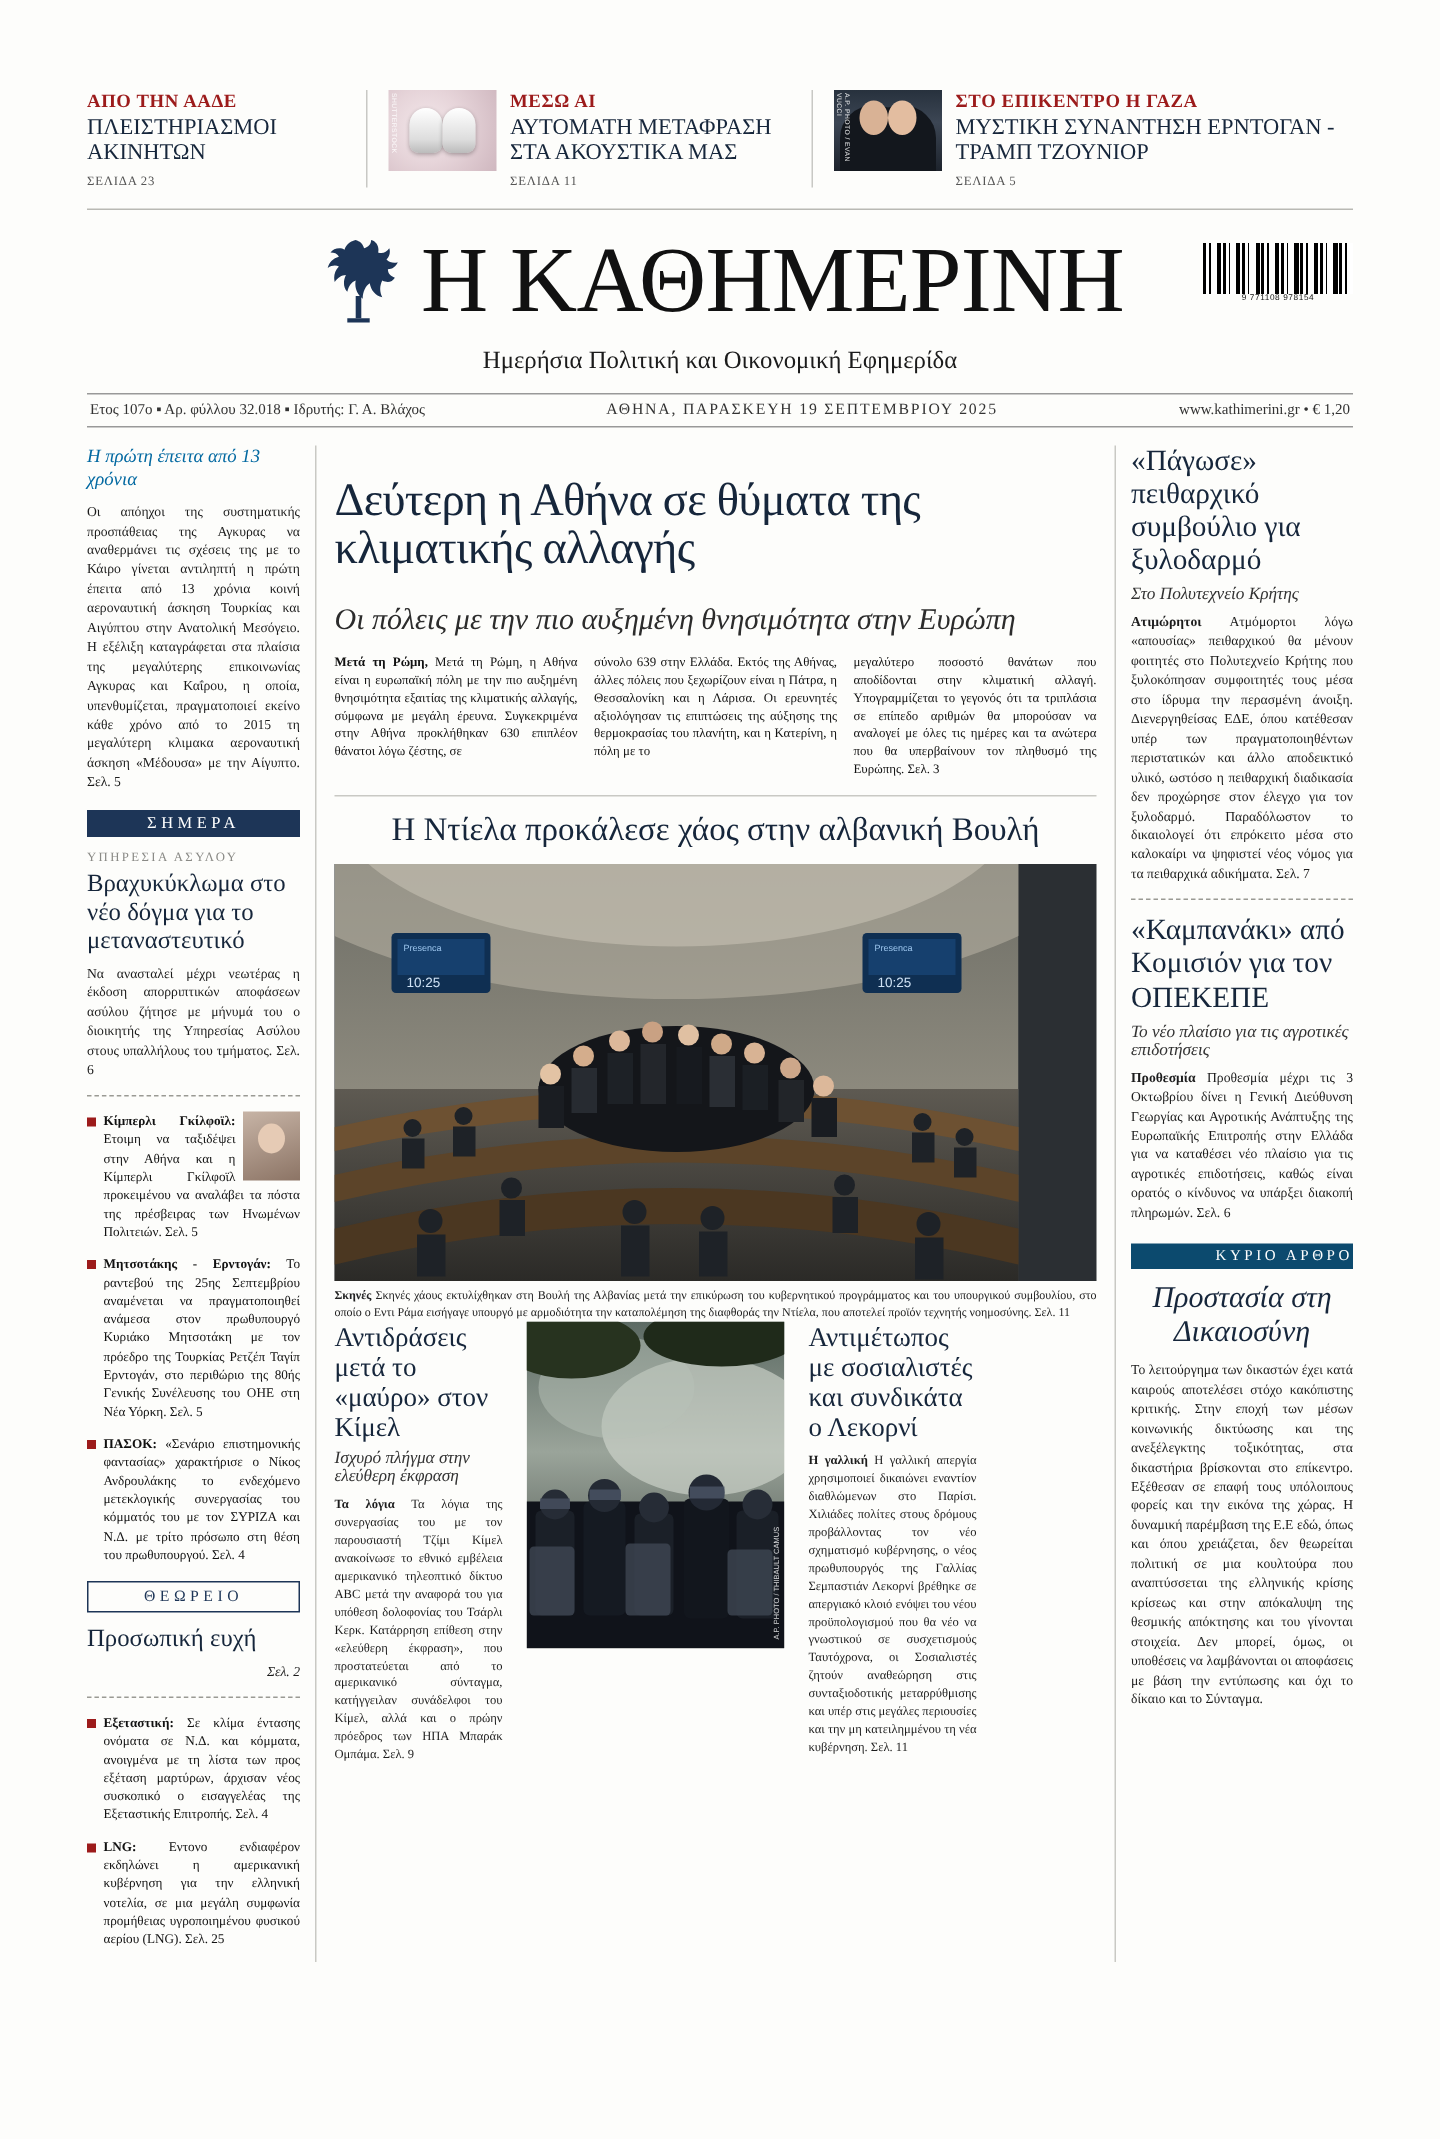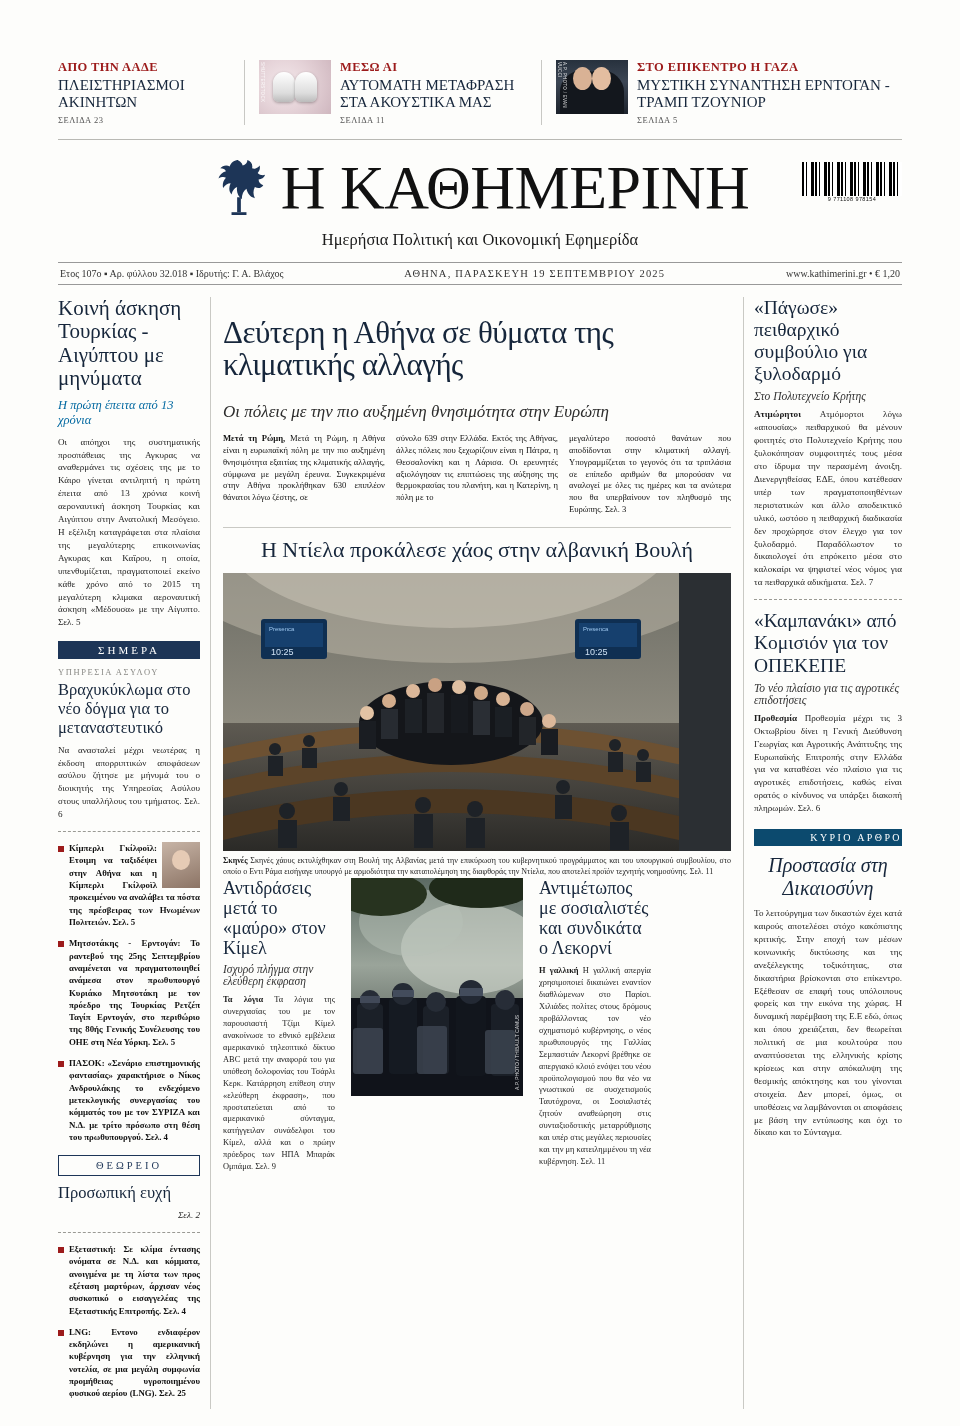--- a/index.html
+++ b/index.html
@@ -100,34 +100,34 @@
   .l-sub { font-style:italic; font-size:12.5px; line-height:1.2; color:#0369a1; margin-bottom:8px; }
   .body-txt { font-size:9.1px; line-height:1.42; text-align:justify; color:#1c1c1c; }
   .body-txt b { font-weight:700; }
   .rule-dash { border-top:1px dashed #9a9a94; margin:10px 0; }
   .section-band {
     background:#1d3557; color:#fff; text-align:center; font-size:11px; letter-spacing:3px;
     padding:3px 0; margin:12px 0 8px; font-variant:small-caps;
   }
   .eyebrow { font-size:8.5px; letter-spacing:1.6px; color:#8a8a86; font-variant:small-caps; margin-bottom:4px;}
   .l-head2 { font-size:16.5px; line-height:1.14; color:#16263b; margin-bottom:6px; }
-  .bullet-item { display:flex; gap:5px; margin-bottom:9px;font-weight:bold; }
+  .bullet-item { display:flex; gap:5px; margin-bottom:9px; }
   .bullet-sq { width:6px;height:6px;background:#9c1b1b;flex:none;margin-top:4px; }
   .bullet-item .tx { font-size:8.8px; line-height:1.4; text-align:justify; }
   .mini-photo { width:38px;height:46px;float:right;margin:0 0 3px 5px;
     background:linear-gradient(160deg,#c7b4a6,#8c7465); position:relative; }
   .mini-photo:after{content:"";position:absolute;left:10px;top:8px;width:18px;height:20px;border-radius:50%;background:#e6cbb5;}
   .theoreio { border:1px solid #1d3557; text-align:center; padding:4px 0; margin:12px 0 8px;
     font-variant:small-caps; letter-spacing:3px; font-size:10.5px; color:#1d3557;}
 
   
   .main-head {
     font-size:31px; line-height:1.03; color:#16263b; font-weight:400; letter-spacing:-.5px;
   }
-  .main-sub { font-size:17px; color:#2c2c2c; margin-top:9px; font-style:italic; }
+  .main-sub { font-size:20px; color:#2c2c2c; margin-top:9px; font-style:italic; }
   .three-col { display:flex; gap:11px; margin-top:11px; }
   .three-col > div { flex:1; font-size:8.6px; line-height:1.38; text-align:justify; }
   .hr-thin { border-top:1px solid #c9c9c4; margin:11px 0 9px; }
   .photo-head { font-size:22px; color:#16263b; text-align:center; margin-bottom:10px;}
   .parl-photo { width:100%; height:278px; position:relative; overflow:hidden; background:#2b2f33; }
   .caption { font-size:8px; line-height:1.35; text-align:justify; margin-top:5px; color:#222;}
   .caption b{font-weight:700;}
 
   .mid-bottom { display:flex; gap:16px; margin-top:0; }
   .mb-col { flex:1; }
@@ -209,21 +209,20 @@
     <div class="metaline">
       <div class="left">Ετος 107ο ▪ Αρ. φύλλου 32.018 ▪ Ιδρυτής: Γ. Α. Βλάχος</div>
       <div class="mid">ΑΘΗΝΑ, ΠΑΡΑΣΚΕΥΗ 19 ΣΕΠΤΕΜΒΡΙΟΥ 2025</div>
       <div class="right">www.kathimerini.gr • € 1,20</div>
     </div>
   </div>
 
   <div class="grid">
 
     <div class="col-left">
-      <div class="l-head">Κοινή άσκηση Τουρκίας - Αιγύπτου με μηνύματα</div>
       <div class="l-sub">Η πρώτη έπειτα από 13 χρόνια</div>
       <div class="body-txt">Οι απόηχοι της συστηματικής προσπάθειας της Αγκυρας να αναθερμάνει τις σχέσεις της με το Κάιρο γίνεται αντιληπτή η πρώτη έπειτα από 13 χρόνια κοινή αεροναυτική άσκηση Τουρκίας και Αιγύπτου στην Ανατολική Μεσόγειο. Η εξέλιξη καταγράφεται στα πλαίσια της μεγαλύτερης επικοινωνίας Αγκυρας και Καΐρου, η οποία, υπενθυμίζεται, πραγματοποιεί εκείνο κάθε χρόνο από το 2015 τη μεγαλύτερη κλιμακα αεροναυτική άσκηση «Μέδουσα» με την Αίγυπτο. Σελ. 5</div>
 
       <div class="section-band">ΣΗΜΕΡΑ</div>
 
       <div class="eyebrow">ΥΠΗΡΕΣΙΑ ΑΣΥΛΟΥ</div>
       <div class="l-head2">Βραχυκύκλωμα στο νέο δόγμα για το μεταναστευτικό</div>
       <div class="body-txt">Να ανασταλεί μέχρι νεωτέρας η έκδοση απορριπτικών αποφάσεων ασύλου ζήτησε με μήνυμά του ο διοικητής της Υπηρεσίας Ασύλου στους υπαλλήλους του τμήματος. Σελ. 6</div>
 
       <div class="rule-dash"></div>

